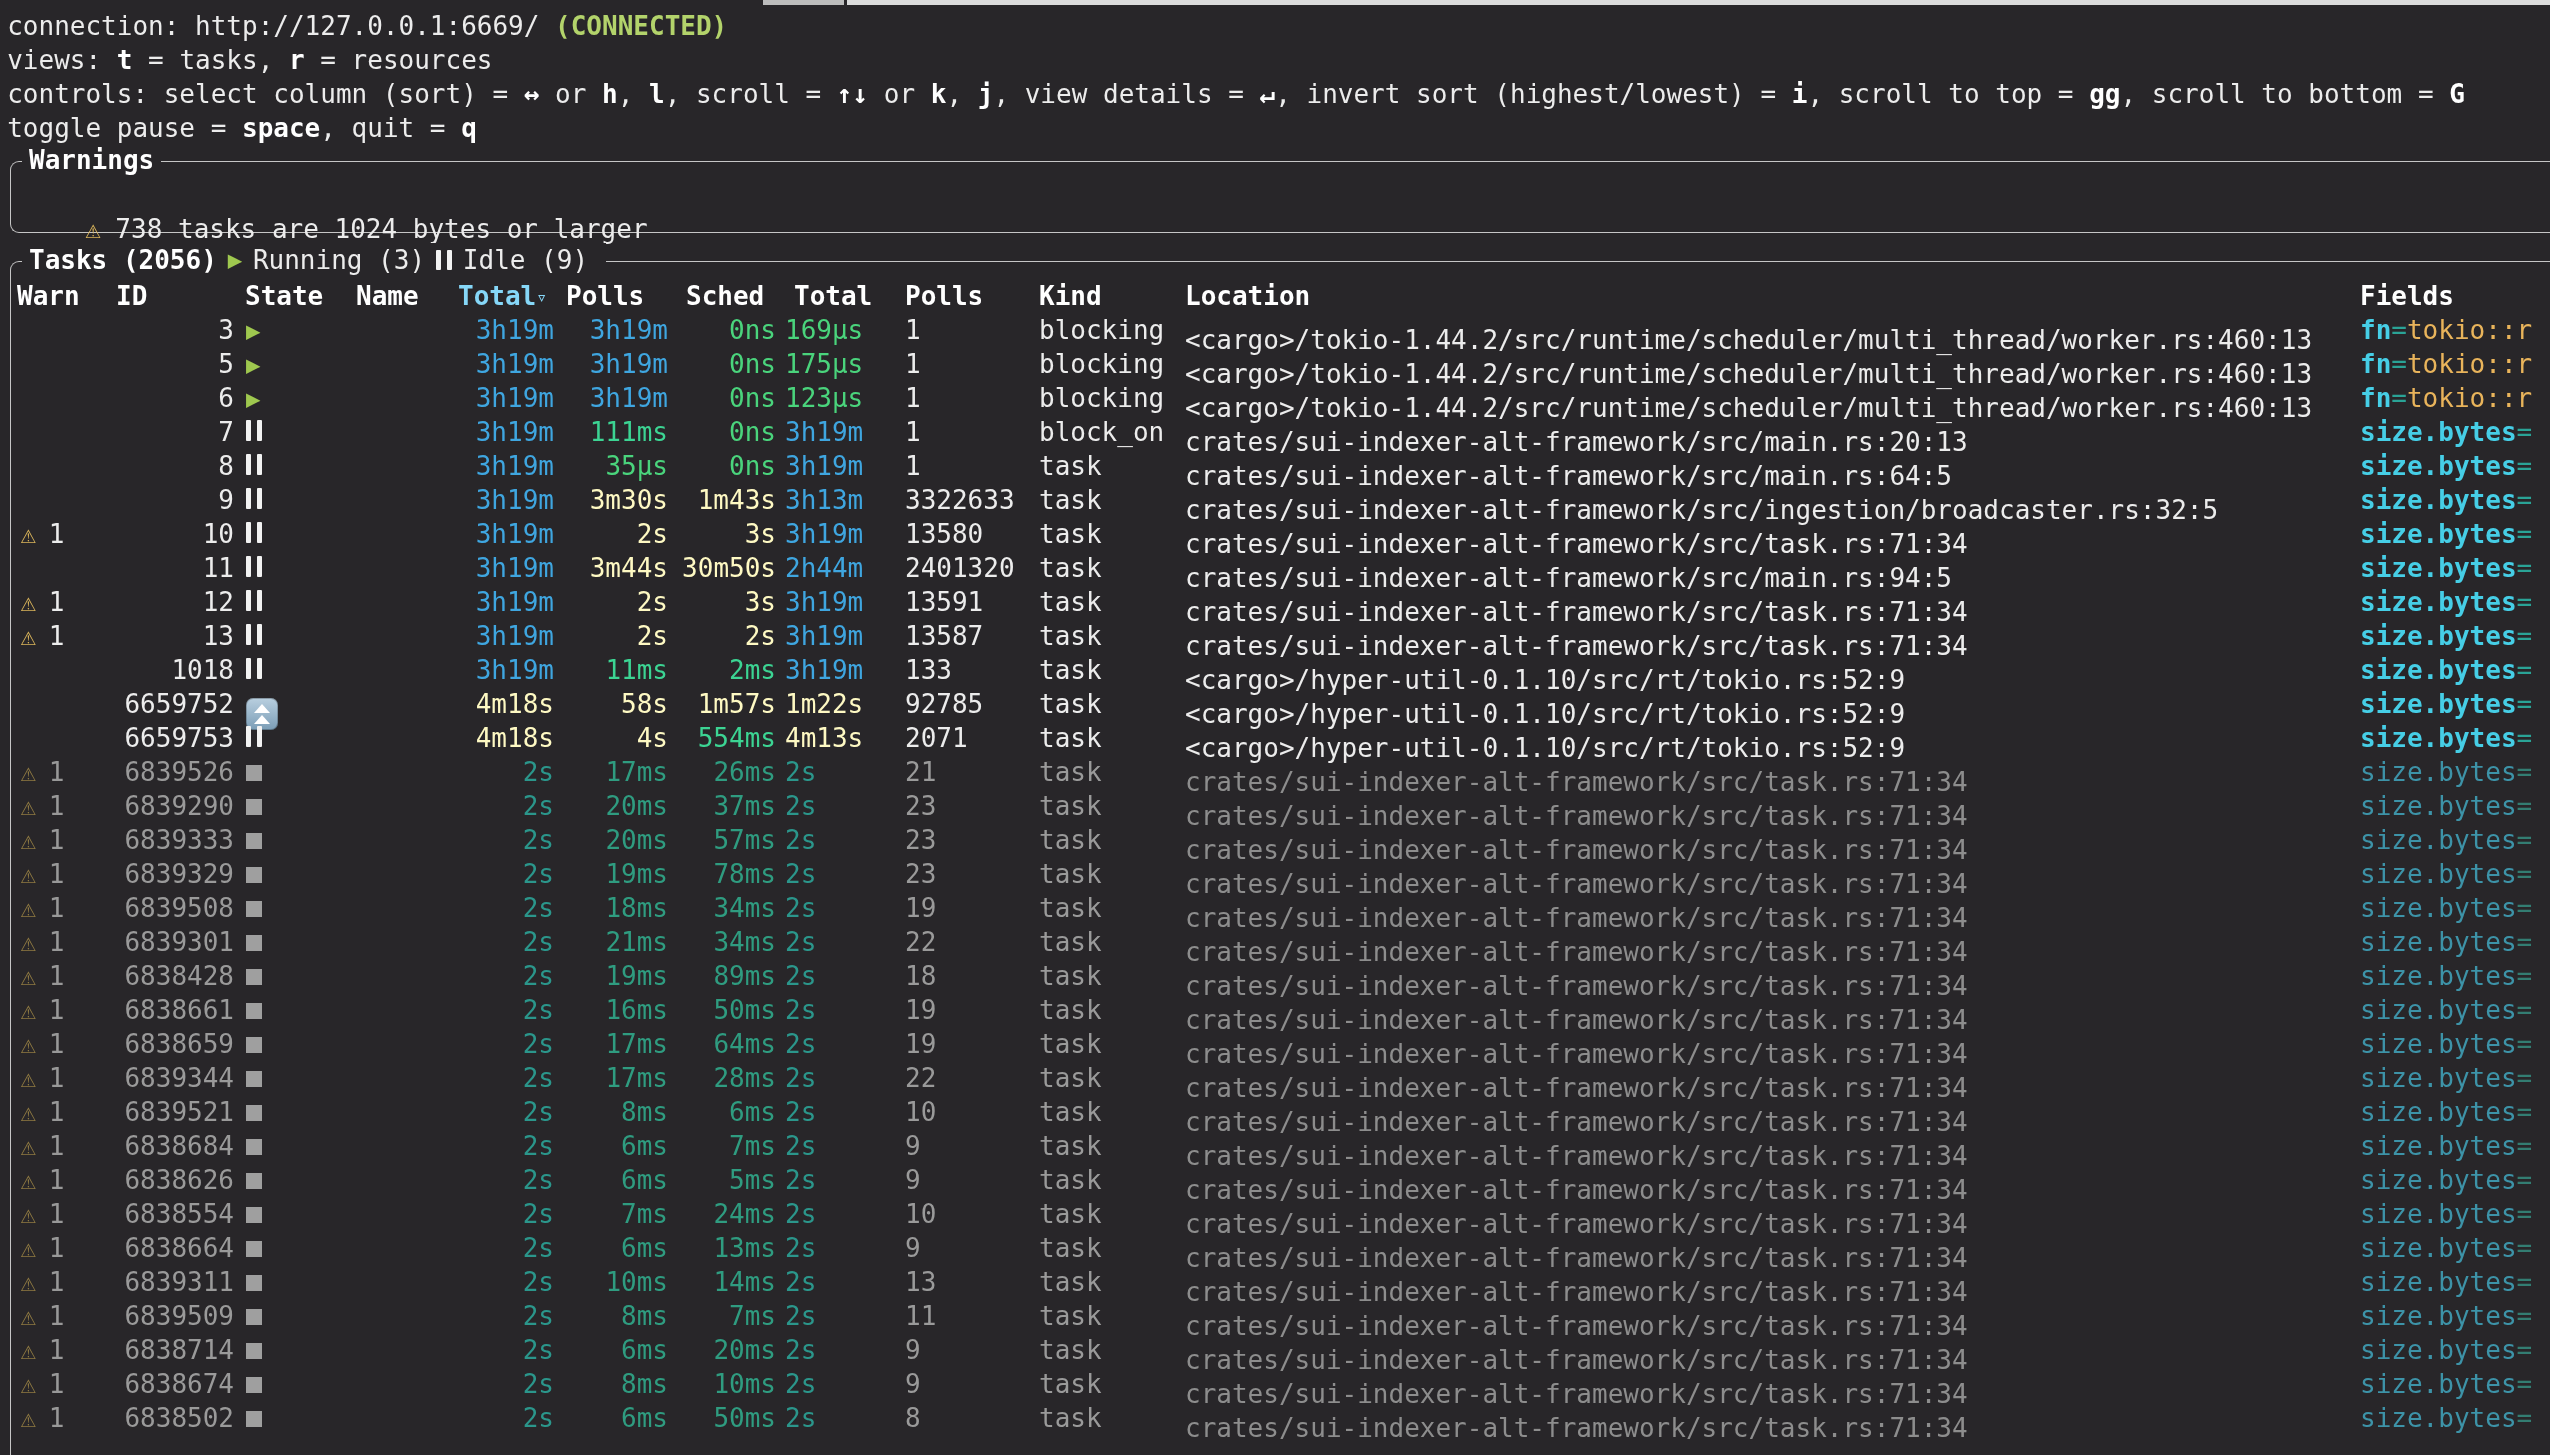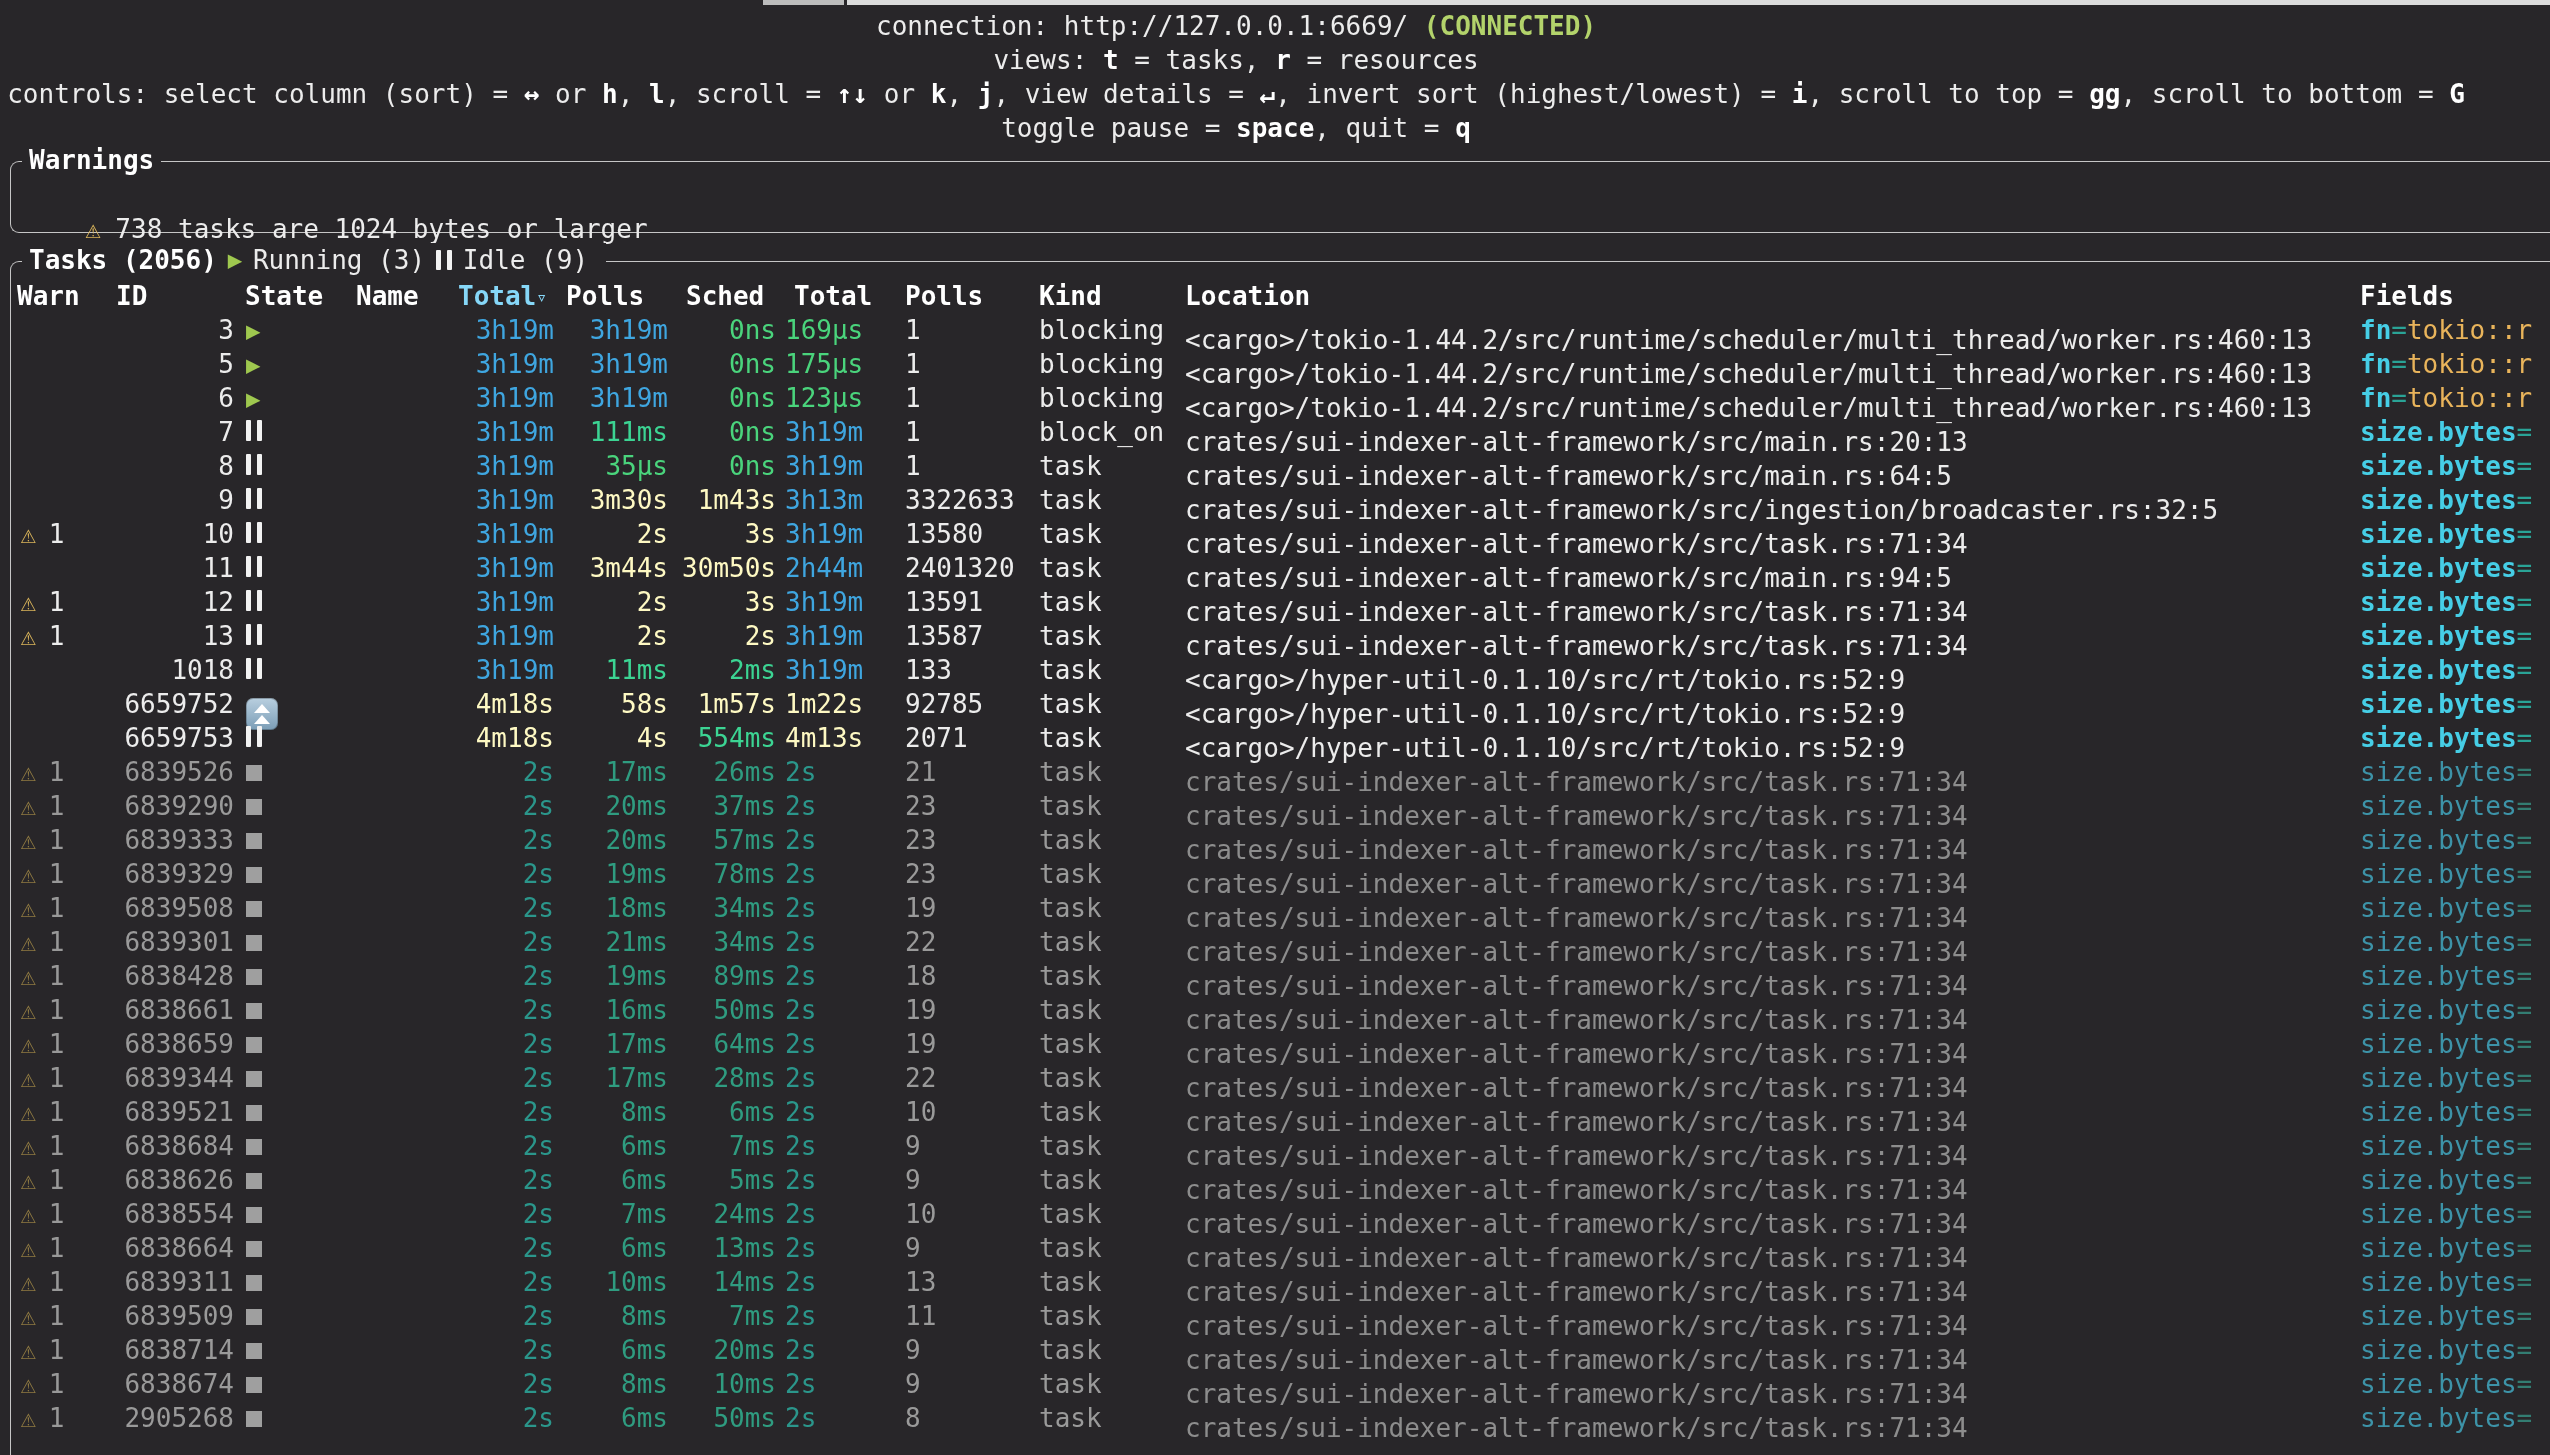--- a/index.html
+++ b/index.html
@@ -8,21 +8,21 @@
     font-family:"DejaVu Sans Mono","DejaVu Sans",monospace;
     font-size:26px;line-height:34px;color:#ececec;
     -webkit-font-smoothing:antialiased;
   }
   b{font-weight:700;color:#ffffff;}
   
   .topstrip{position:absolute;top:0;left:0;width:100%;height:4.5px;}
   .topstrip .seg1{position:absolute;left:763px;top:0;width:81px;height:4.5px;background:#bcbcbc;}
   .topstrip .seg2{position:absolute;left:847px;top:0;width:1703px;height:4.5px;background:#dcdcdc;}
   
-  #hlines{position:absolute;left:7.2px;top:9px;white-space:pre;text-align:center;}
+  #hlines{position:absolute;left:7.2px;top:9px;white-space:pre;}
   .hline{height:34px;}
   .hline .b{font-weight:700;color:#ffffff;}
   .hline .green-bold{font-weight:700;color:#b3d36b;}
   
   .panel{position:absolute;border:1.8px solid #c6c6c6;border-right:none;background:transparent;}
   .panel.warnings-panel{left:10px;top:161px;width:2557px;height:70px;border-radius:9px 0 0 9px;}
   .panel.tasks-panel{left:10px;top:261px;width:2557px;height:1220px;border-radius:9px 0 0 0;border-bottom:none;}
   .ptitle{
     position:absolute;top:-19px;left:10.8px;background:#282629;padding:0 7.2px;
     font-weight:700;color:#ffffff;white-space:nowrap;
@@ -542,21 +542,21 @@
       <span class="cell c-busy dur-ms">8ms</span>
       <span class="cell c-sched dur-ms">10ms</span>
       <span class="cell c-idle dur-s">2s</span>
       <span class="cell c-polls">9</span>
       <span class="cell c-kind">task</span>
       <span class="cell c-loc">crates/sui-indexer-alt-framework/src/task.rs:71:34</span>
       <span class="cell c-fields"><b>size.bytes</b><i>=</i></span>
     </div>
     <div class="trow dim">
       <span class="cell c-warn"><i class="tri">⚠</i><em>1</em></span>
-      <span class="cell c-id">2905268</span>
+      <span class="cell c-id">6838502</span>
       <span class="cell c-state"><span class="ico-done"></span></span>
       <span class="cell c-total dur-s">2s</span>
       <span class="cell c-busy dur-ms">6ms</span>
       <span class="cell c-sched dur-ms">50ms</span>
       <span class="cell c-idle dur-s">2s</span>
       <span class="cell c-polls">8</span>
       <span class="cell c-kind">task</span>
       <span class="cell c-loc">crates/sui-indexer-alt-framework/src/task.rs:71:34</span>
       <span class="cell c-fields"><b>size.bytes</b><i>=</i></span>
     </div>

